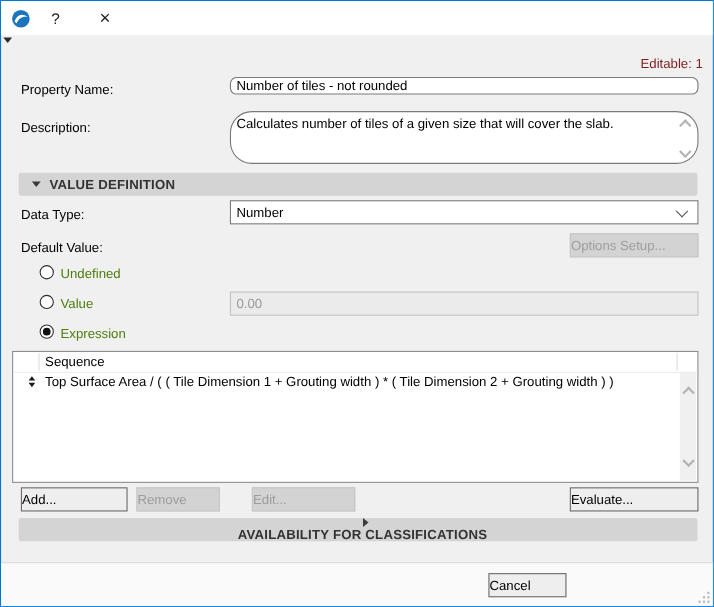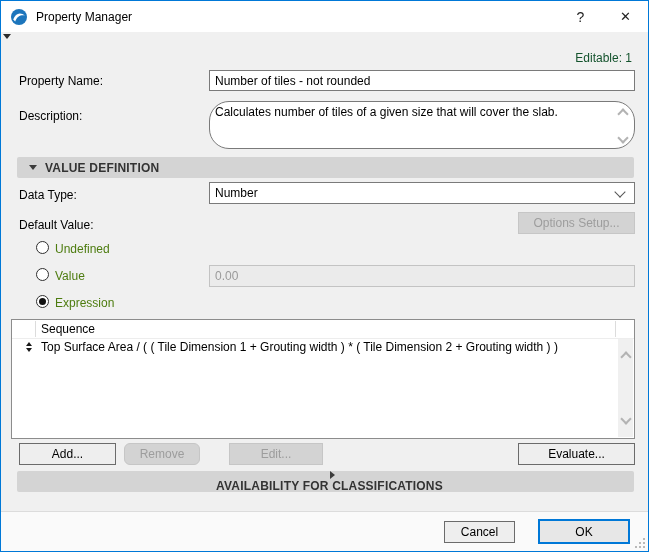--- a/index.html
+++ b/index.html
@@ -11,21 +11,21 @@
             display:flex;align-items:center;}
   .app-icon{margin-left:9px;width:18px;height:18px;flex:0 0 auto;}
   .title-text{margin-left:8px;flex:1;font-size:12px;color:#000;}
   .tb-btn{width:45px;height:31px;display:flex;align-items:center;justify-content:center;
           font-size:14px;color:#222;cursor:default;}
   .tb-btn.close{font-size:13px;}
   
   .dock-arrow{position:absolute;left:2px;top:33px;width:0;height:0;
               border-left:4px solid transparent;border-right:4px solid transparent;
               border-top:5px solid #2b2b2b;}
-  .editable{position:absolute;right:16px;top:50px;color:#14532d;}
+  .editable{position:absolute;right:9px;top:50px;color:#7f1d1d;}
   
   .lbl{position:absolute;left:18px;color:#000;white-space:nowrap;}
   .field{position:absolute;box-sizing:border-box;background:#fff;border:1px solid #7a7a7a;
          font-family:"Liberation Sans",sans-serif;font-size:12px;color:#000;
          padding:0 5px;outline:none;}
   textarea.field{resize:none;padding:3px 18px 3px 5px;line-height:14px;overflow:hidden;}
   .disabled-field{background:#ebebeb;border-color:#c3c3c3;color:#9a9a9a;}
   
   .chev{position:absolute;width:6px;height:6px;border-right:2px solid #b3b3b3;
         border-bottom:2px solid #b3b3b3;}
@@ -43,21 +43,21 @@
   .section-bar span{margin-left:8px;font-weight:bold;color:#333;letter-spacing:.2px;}
   
   .combo{position:absolute;left:208px;top:181px;width:426px;height:22px;box-sizing:border-box;
          background:#fff;border:1px solid #7a7a7a;display:flex;align-items:center;cursor:default;}
   .combo .val{margin-left:5px;flex:1;}
   .combo .cchev{width:7px;height:7px;border-right:1.6px solid #555;border-bottom:1.6px solid #555;
                 transform:rotate(45deg);margin-right:10px;margin-top:-3px;}
   
   .btn{position:absolute;box-sizing:border-box;height:22px;background:#eeeeee;
        border:1px solid #6b6b6b;color:#000;font-family:"Liberation Sans",sans-serif;
-       font-size:12px;text-align:center;padding:0;cursor:default;}
+       font-size:12px;text-align:left;padding:0;cursor:default;}
   .btn.disabled{background:#d3d3d3;border-color:#c6c6c6;color:#9d9d9d;}
   .btn.ok{border:2px solid #0078d7;background:#e7e7e7;height:25px;}
   
   .radio-dot{position:absolute;left:35px;width:13px;height:13px;border:1px solid #2f2f2f;
              border-radius:50%;background:#fff;box-sizing:border-box;}
   .radio-dot.checked::after{content:"";position:absolute;left:2px;top:2px;width:7px;height:7px;
              border-radius:50%;background:#111;}
   .radio-lbl{position:absolute;left:54px;color:#4d7c0f;}
   
   .seq-list{position:absolute;left:10px;top:318px;width:624px;height:120px;box-sizing:border-box;
@@ -91,30 +91,29 @@
 </head>
 <body>
 
 <div class="window">
 
   <div class="titlebar">
     <svg class="app-icon" viewBox="0 0 18 18">
       <circle cx="9" cy="9" r="8" fill="#1c75bc"></circle>
       <path d="M3.2 11.5 C5.5 5.2, 10 3.8, 15.2 7.5 C10.8 6.6, 7 8.4, 5.2 13.4 Z" fill="#ffffff"></path>
     </svg>
-    <div class="title-text">Property Manager</div>
     <div class="tb-btn">?</div>
     <div class="tb-btn close">✕</div>
   </div>
   <div class="dock-arrow"></div>
 
   <div class="editable">Editable: 1</div>
 
   <div class="lbl" style="top:73px;">Property Name:</div>
-  <input class="field" style="left: 208px; top: 69px; width: 426px; height: 21px;" value="Number of tiles - not rounded">
+  <input class="field" style="left: 208px; top: 69px; width: 426px; height: 16px; border-radius: 6px;" value="Number of tiles - not rounded">
 
   <div class="lbl" style="top:108px;">Description:</div>
   <textarea class="field" style="left: 208px; top: 100px; width: 426px; height: 48px; border-radius: 20px;">Calculates number of tiles of a given size that will cover the slab.</textarea>
   <i class="chev up" style="left:618px;top:109px;"></i>
   <i class="chev down" style="left:618px;top:133px;"></i>
 
   <div class="section-bar" style="top:156px;">
     <i class="tri-down"></i>
     <span>VALUE DEFINITION</span>
   </div>
@@ -153,32 +152,31 @@
           <span class="seq-text">Top Surface Area / ( ( Tile Dimension 1 + Grouting width ) * ( Tile Dimension 2 + Grouting width ) )</span>
         </div>
       </div>
     <div class="seq-scroll">
       <i class="chev up" style="top:14px;"></i>
       <i class="chev down" style="bottom:14px;"></i>
     </div>
   </div>
 
   <button class="btn" style="left:18px;top:442px;width:97px;">Add...</button>
-  <button class="btn disabled" style="left:123px;top:442px;width:76px;border-radius:6px;">Remove</button>
+  <button class="btn disabled" style="left:123px;top:442px;width:76px;">Remove</button>
   <button class="btn disabled" style="left:228px;top:442px;width:94px;">Edit...</button>
   <button class="btn" style="left:517px;top:442px;width:117px;">Evaluate...</button>
 
   <div class="section-bar" style="top:470px;flex-direction:column;">
     <i class="tri-right"></i>
     <span>AVAILABILITY FOR CLASSIFICATIONS</span>
   </div>
 
   <div class="footer"></div>
   <button class="btn" style="left:443px;top:520px;width:71px;">Cancel</button>
-  <button class="btn ok" style="left:537px;top:518px;width:92px;">OK</button>
   <div class="grip">
       <i></i>
       <i></i>
       <i></i>
       <i></i>
       <i></i>
       <i></i>
     </div>
 
 </div>

